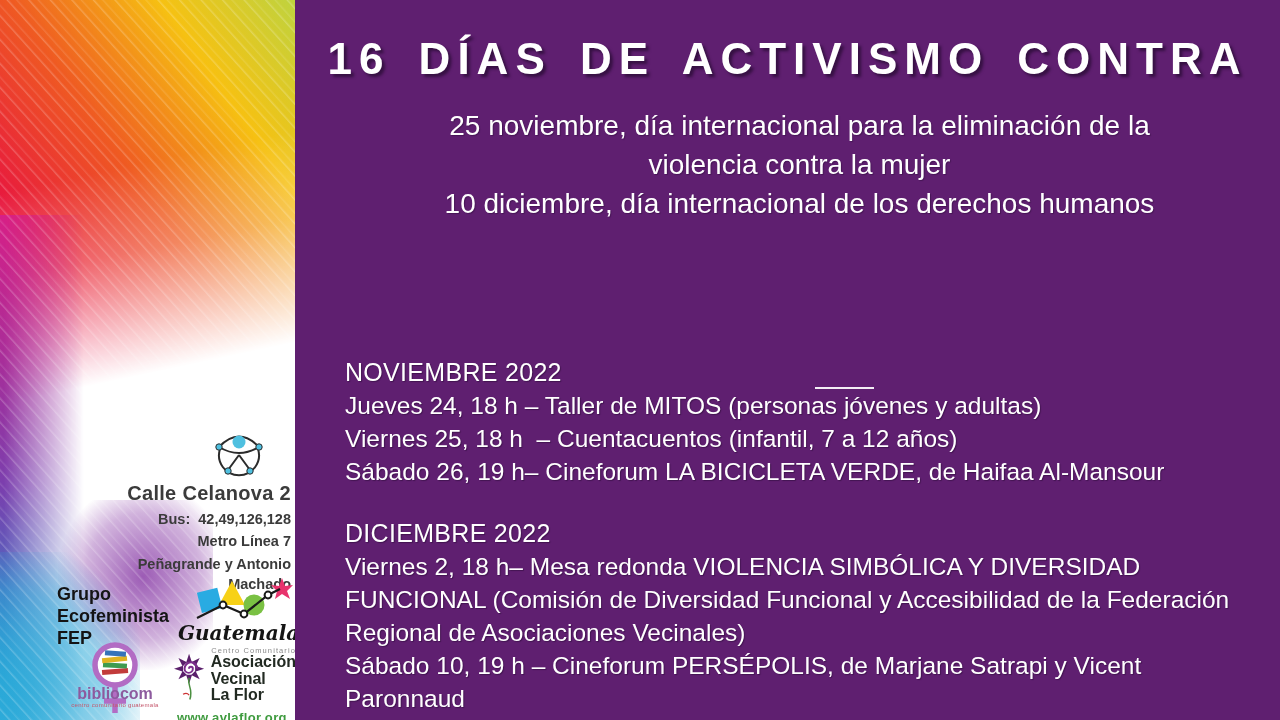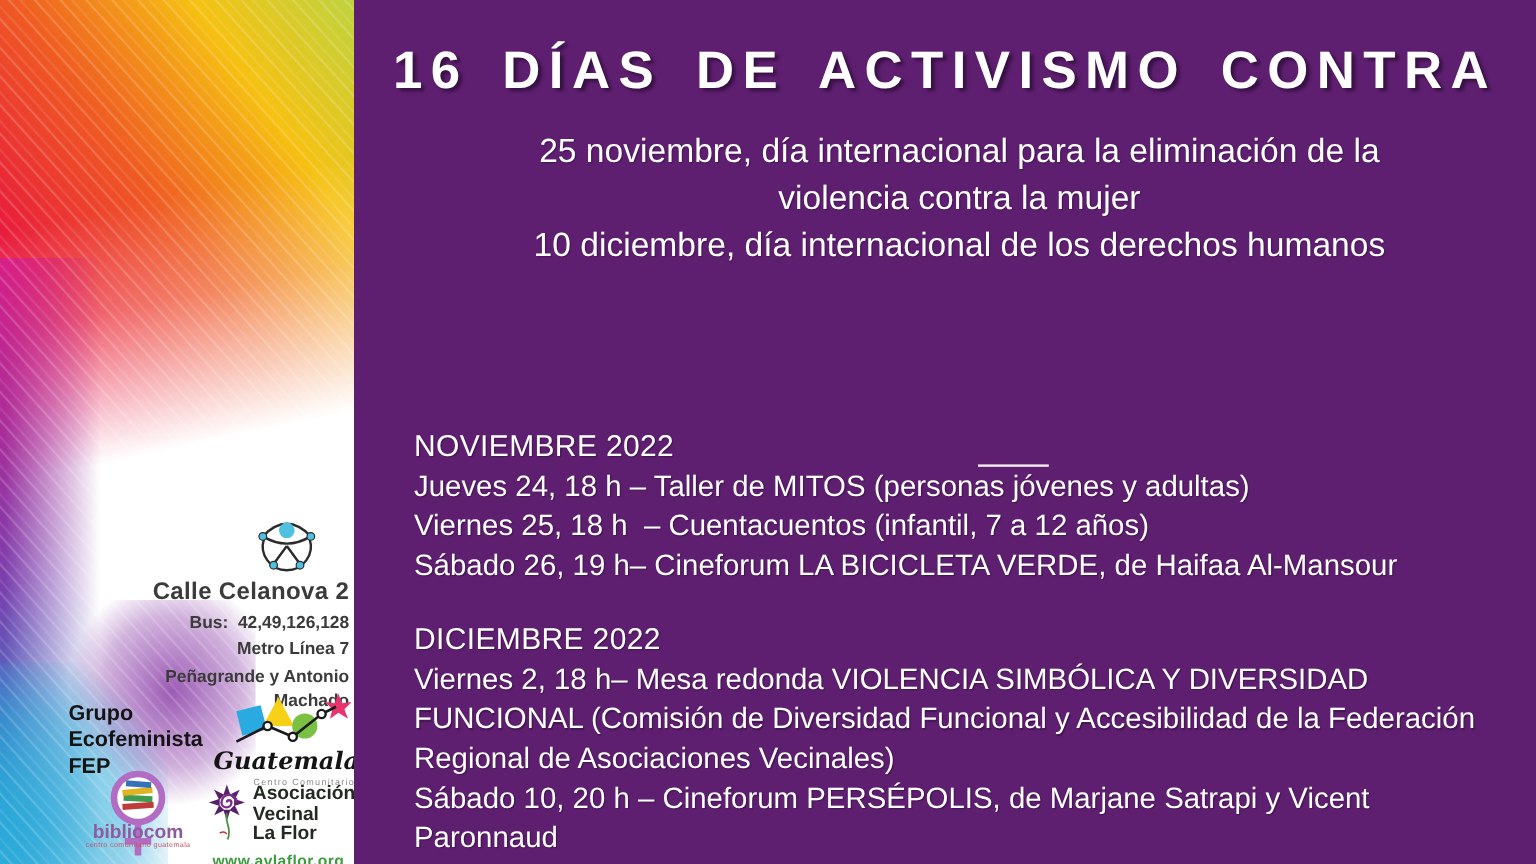--- a/index.html
+++ b/index.html
@@ -166,18 +166,18 @@
       <div class="nov-block">
         <div class="sched-heading">NOVIEMBRE 2022</div>
         <div class="heading-line"></div>
         <div class="event">Jueves 24, 18 h – Taller de MITOS (personas jóvenes y adultas)</div>
         <div class="event">Viernes 25, 18 h  – Cuentacuentos (infantil, 7 a 12 años)</div>
         <div class="event">Sábado 26, 19 h– Cineforum LA BICICLETA VERDE, de Haifaa Al-Mansour</div>
       </div>
       <div class="dec-block">
         <div class="sched-heading">DICIEMBRE 2022</div>
         <div class="event">Viernes 2, 18 h– Mesa redonda VIOLENCIA SIMBÓLICA Y DIVERSIDAD FUNCIONAL (Comisión de Diversidad Funcional y Accesibilidad de la Federación Regional de Asociaciones Vecinales)</div>
-        <div class="event">Sábado 10, 20 h – Cineforum PERSÉPOLIS, de Marjane Satrapi y Vicent Paronnaud</div>
+        <div class="event">Sábado 10, 19 h – Cineforum PERSÉPOLIS, de Marjane Satrapi y Vicent Paronnaud</div>
       </div>
     </div>
   </div>
 
 </div>
 
 </body></html>

